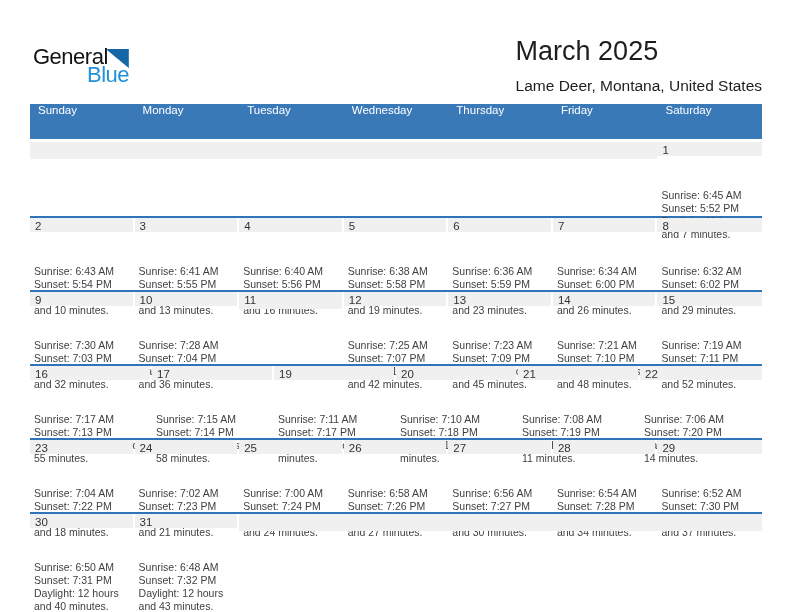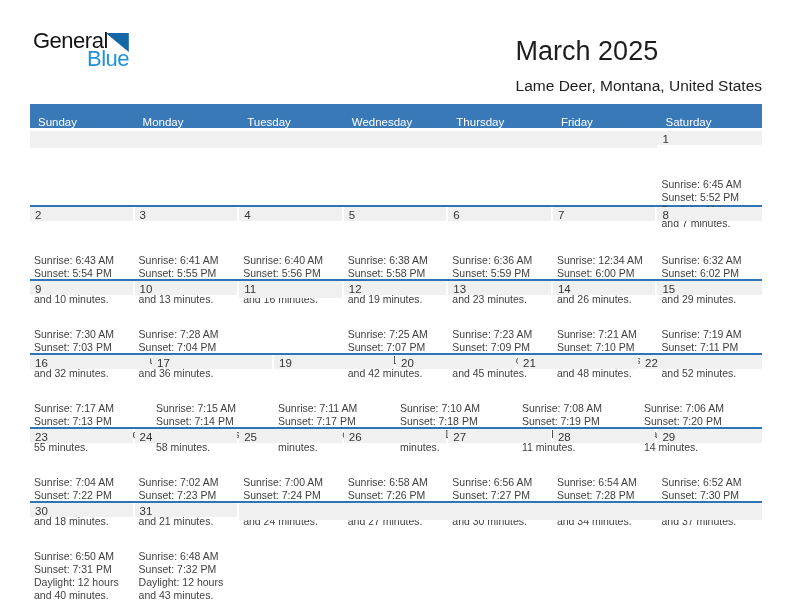--- a/index.html
+++ b/index.html
@@ -1,33 +1,33 @@
 <!DOCTYPE html>
 <html><head>
 <meta charset="utf-8">
 <style>
   html,body{margin:0;padding:0;background:#ffffff;}
   .page{
     position:relative;width:792px;height:612px;background:#ffffff;overflow:hidden;
     font-family:"Liberation Sans", sans-serif;
   }
   
-  .logo{position:absolute;left:33px;top:30px;line-height:1;}
+  .logo{position:absolute;left:33px;top:46px;line-height:1;}
   .logo-row{display:flex;align-items:flex-start;}
   .logo-general{font-size:22px;color:#121212;letter-spacing:-0.5px;}
   .logo-triangle{display:inline-block;width:23px;height:19px;background:#1566a5;
     clip-path:polygon(0 0,100% 0,100% 100%);margin-left:-2px;margin-top:3px;}
   .logo-blue{font-size:22px;color:#2191d9;letter-spacing:-0.5px;margin:-4px 0 9px 54px;}
   
   .titles{position:absolute;right:30px;top:36px;text-align:left;}
   .month-title{font-size:27px;color:#1d1d1d;}
   .location{font-size:15.5px;color:#1d1d1d;margin-top:10px;}
   
   .calendar{position:absolute;left:30px;top:104px;width:732px;}
-  .weekday-row{display:flex;background:#3a79b8;height:24px;align-items:flex-end;margin-bottom:3px;}
+  .weekday-row{display:flex;background:#3a79b8;height:35px;align-items:flex-start;margin-bottom:3px;}
   .weekday{flex:1;color:#ffffff;font-size:11.5px;padding-left:8px;}
   .week{display:flex;height:74px;box-sizing:border-box;}
   .week.bordered{border-top:2px solid #2e74b8;}
   .cell{flex:1;display:flex;flex-direction:column;min-width:0;}
   .num-band{background:#f0f0f0;height:17px;box-sizing:border-box;
     font-size:11.5px;color:#333333;padding:2px 0 0 5px;}
   .cell.has-day .num-band{margin-right:2px;}
   .cell.has-day:last-child .num-band{margin-right:0;}
   .details{font-size:10.5px;line-height:13px;color:#3f3f3f;padding:3px 2px 0 4px;margin-top:30px;}
 </style>
@@ -125,21 +125,21 @@
             <div class="num-band">6</div>
             <div class="details">
               <div>Sunrise: 6:36 AM</div>
               <div>Sunset: 5:59 PM</div>
               <div>Daylight: 11 hours and 23 minutes.</div>
             </div>
           </div>
           <div class="cell has-day">
             <div class="num-band">7</div>
             <div class="details">
-              <div>Sunrise: 12:34 AM</div>
+              <div>Sunrise: 6:34 AM</div>
               <div>Sunset: 6:00 PM</div>
               <div>Daylight: 11 hours and 26 minutes.</div>
             </div>
           </div>
           <div class="cell has-day">
             <div class="num-band">8</div>
             <div class="details">
               <div>Sunrise: 6:32 AM</div>
               <div>Sunset: 6:02 PM</div>
               <div>Daylight: 11 hours and 29 minutes.</div>

